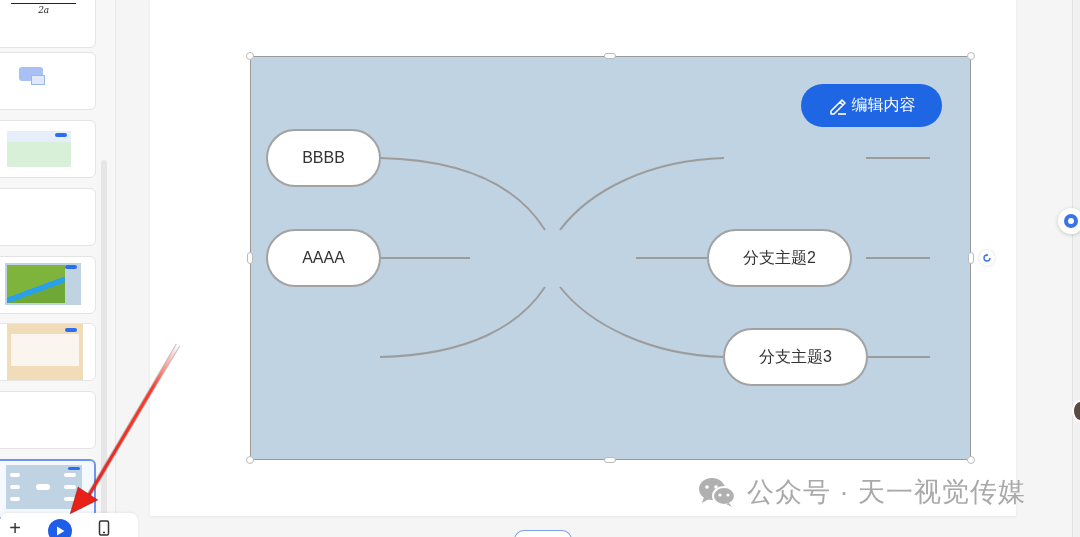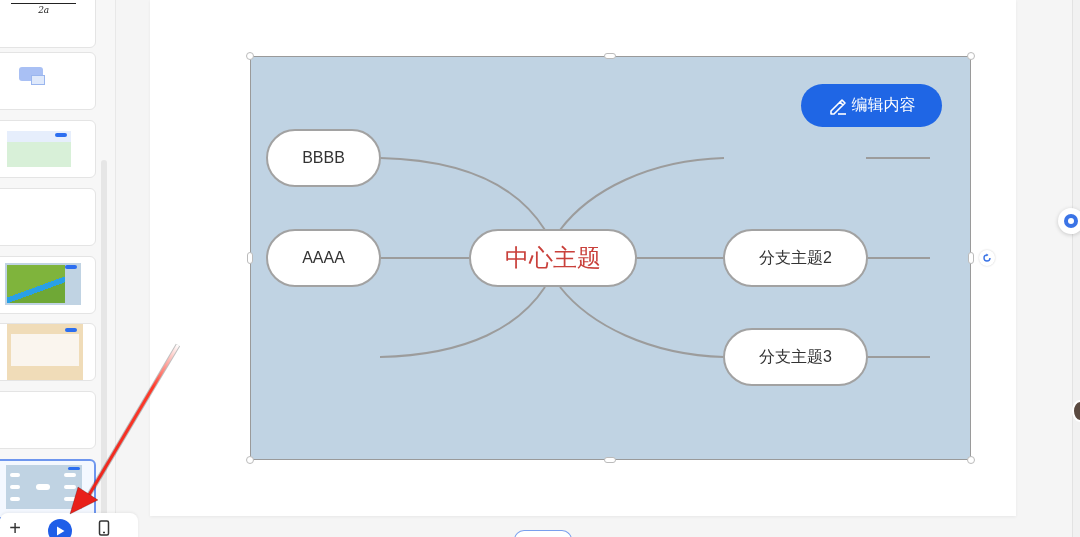--- a/index.html
+++ b/index.html
@@ -151,25 +151,22 @@
     </g>
   </svg>
 
   <div class="node" style="left:266px;top:129px;width:115px;justify-content:center;">
       <span>BBBB</span>
     </div>
   <div class="node" style="left:266px;top:229px;width:115px;">
       <span>AAAA</span>
     </div>
 
-  <div class="node center" style="left:469px;top:229px;width:168px;">
-      <span>中心主题</span>
-    </div>
-
-  <div class="node" style="left:723px;top:229px;width:145px;">
+
+  <div class="node" style="left:707px;top:229px;width:145px;">
       <span>分支主题2</span>
     </div>
   <div class="node" style="left:723px;top:328px;width:145px;text-align:center;">
       <span>分支主题3</span>
     </div>
 
   <div class="edit-btn">
     <svg width="20" height="18" viewBox="0 0 20 18">
         <path d="M3 14 L12 5 L15 8 L6 17 L3 17 Z" fill="none" stroke="#fff" stroke-width="1.6" stroke-linejoin="round"></path>
         <path d="M12 5 L14 3 L17 6 L15 8" fill="none" stroke="#fff" stroke-width="1.6" stroke-linejoin="round"></path>
@@ -177,20 +174,33 @@
       </svg>
     <span>编辑内容</span>
   </div>
 
   <div class="right-edge"></div>
   <div class="float-btn">
       <div class="dot"></div>
     </div>
   <div class="avatar"></div>
 
+  <div class="watermark">
+    <svg width="40" height="32" viewBox="0 0 40 32">
+      <ellipse cx="15" cy="13" rx="13" ry="11" fill="#b0b0b0"></ellipse>
+      <path d="M7 21 L5 27 L12 23 Z" fill="#b0b0b0"></path>
+      <ellipse cx="27" cy="20" rx="11" ry="9" fill="#b0b0b0" stroke="#fff" stroke-width="2"></ellipse>
+      <path d="M32 27 L35 31 L29 28 Z" fill="#b0b0b0"></path>
+      <circle cx="10" cy="11" r="1.8" fill="#fff"></circle>
+        <circle cx="19" cy="11" r="1.8" fill="#fff"></circle>
+      <circle cx="23" cy="19" r="1.6" fill="#fff"></circle>
+        <circle cx="31" cy="19" r="1.6" fill="#fff"></circle>
+    </svg>
+    <span>公众号 · 天一视觉传媒</span>
+  </div>
 
   <svg class="arrow" viewBox="0 0 1080 537">
     <defs>
       <linearGradient id="ag" x1="178" y1="345" x2="80" y2="515" gradientUnits="userSpaceOnUse">
         <stop offset="0" stop-color="#ffffff"></stop>
         <stop offset="0.25" stop-color="#ff3a2a"></stop>
         <stop offset="1" stop-color="#e8201a"></stop>
       </linearGradient>
     </defs>
     <line x1="178" y1="345" x2="86" y2="500" stroke="rgba(0,0,0,0.25)" stroke-width="5"></line>

